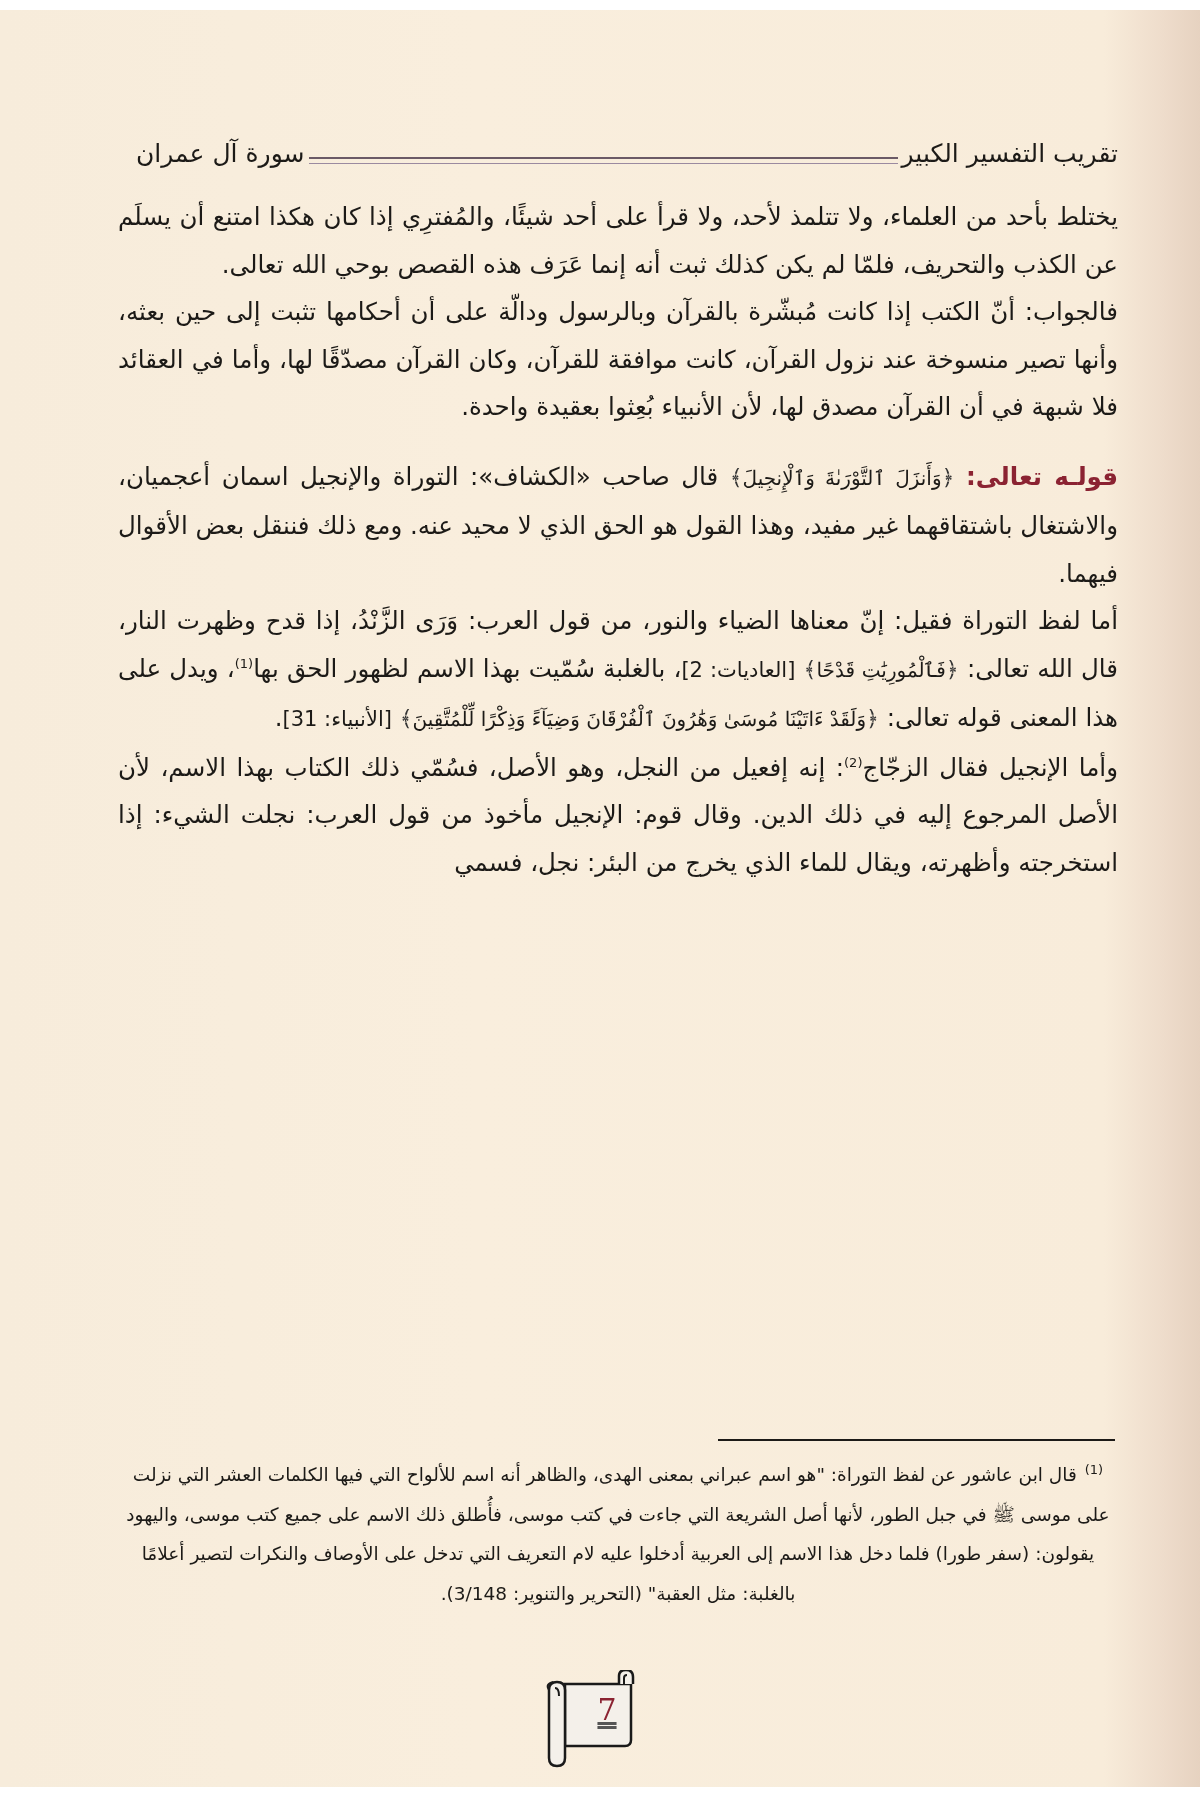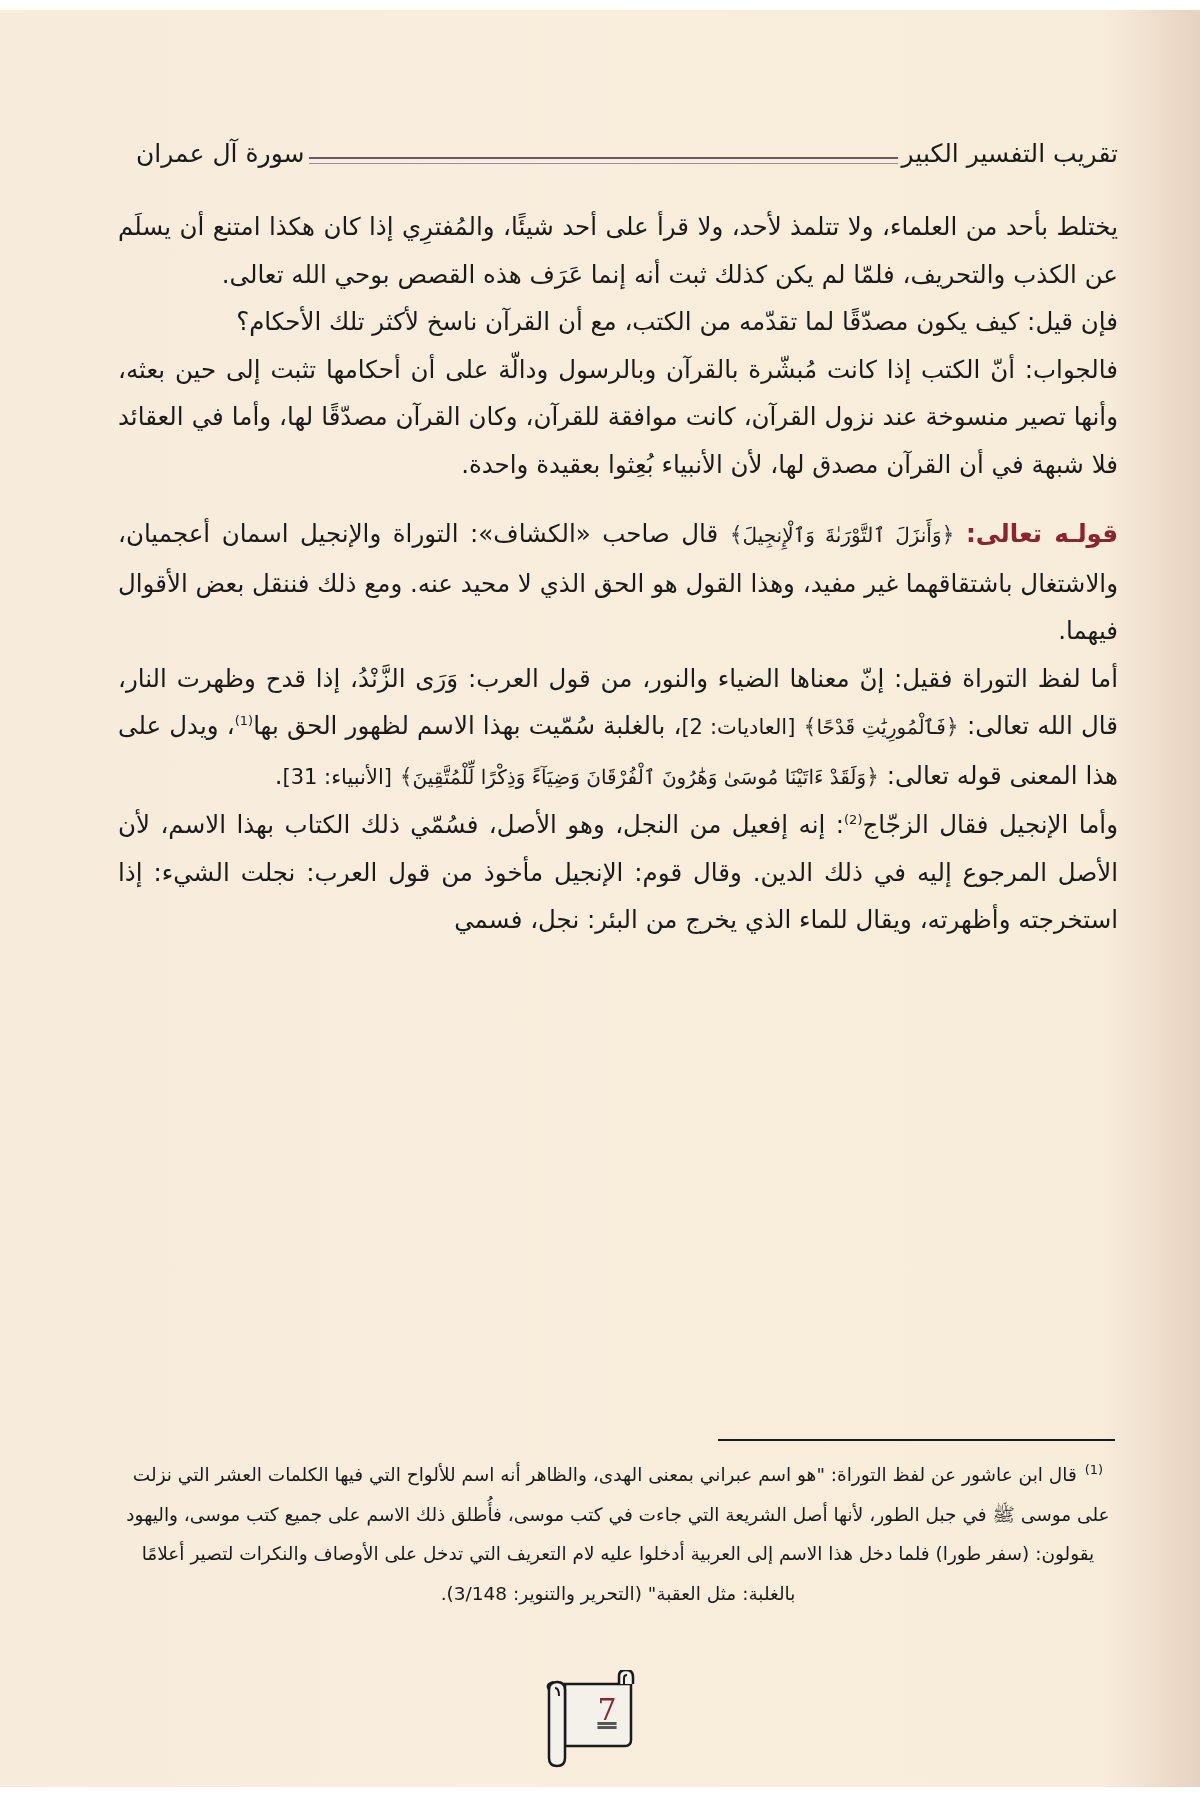--- a/index.html
+++ b/index.html
@@ -30,21 +30,21 @@
       margin: 0 4px 4px 4px;
       height: 4px;
       border-top: 2px solid #6b5a66;
       border-bottom: 1px solid #9b8aa0;
       background: transparent;
     }
     .header .title-left { white-space: nowrap; margin-left: 16px; }
     .body {
       position: absolute;
       left: 118px; right: 82px;
-      top: 193px;
+      top: 183px;
       direction: rtl;
       font-size: 24.5px;
       line-height: 47.5px;
       text-align: justify;
       text-align-last: right;
     }
     .body p { margin: 0; }
     .body p.gap-before { margin-top: 22px; }
     .lead {
       color: #8b2332;
@@ -106,21 +106,20 @@
 <div class="page">
 
   <div class="header">
     <span class="title-right">تقريب التفسير الكبير</span>
     <span class="rule"></span>
     <span class="title-left">سورة آل عمران</span>
   </div>
 
   <div class="body">
     <p>يختلط بأحد من العلماء، ولا تتلمذ لأحد، ولا قرأ على أحد شيئًا، والمُفترِي إذا كان هكذا امتنع أن يسلَم عن الكذب والتحريف، فلمّا لم يكن كذلك ثبت أنه إنما عَرَف هذه القصص بوحي الله تعالى.</p>
-    <p>فإن قيل: كيف يكون مصدّقًا لما تقدّمه من الكتب، مع أن القرآن ناسخ لأكثر تلك الأحكام؟</p>
     <p>فالجواب: أنّ الكتب إذا كانت مُبشّرة بالقرآن وبالرسول ودالّة على أن أحكامها تثبت إلى حين بعثه، وأنها تصير منسوخة عند نزول القرآن، كانت موافقة للقرآن، وكان القرآن مصدّقًا لها، وأما في العقائد فلا شبهة في أن القرآن مصدق لها، لأن الأنبياء بُعِثوا بعقيدة واحدة.</p>
 
     <p class="gap-before">
       <span class="lead">قولـه تعالى:</span>
       <span class="ayah-bracket">﴿</span><span class="ayah">وَأَنزَلَ ٱلتَّوْرَىٰةَ وَٱلْإِنجِيلَ</span><span class="ayah-bracket">﴾</span>
       <span>قال صاحب «الكشاف»: التوراة والإنجيل اسمان أعجميان، والاشتغال باشتقاقهما غير مفيد، وهذا القول هو الحق الذي لا محيد عنه. ومع ذلك فننقل بعض الأقوال فيهما.</span>
     </p>
 
     <p>
       <span>أما لفظ التوراة فقيل: إنّ معناها الضياء والنور، من قول العرب: وَرَى الزَّنْدُ، إذا قدح وظهرت النار، قال الله تعالى:</span>

